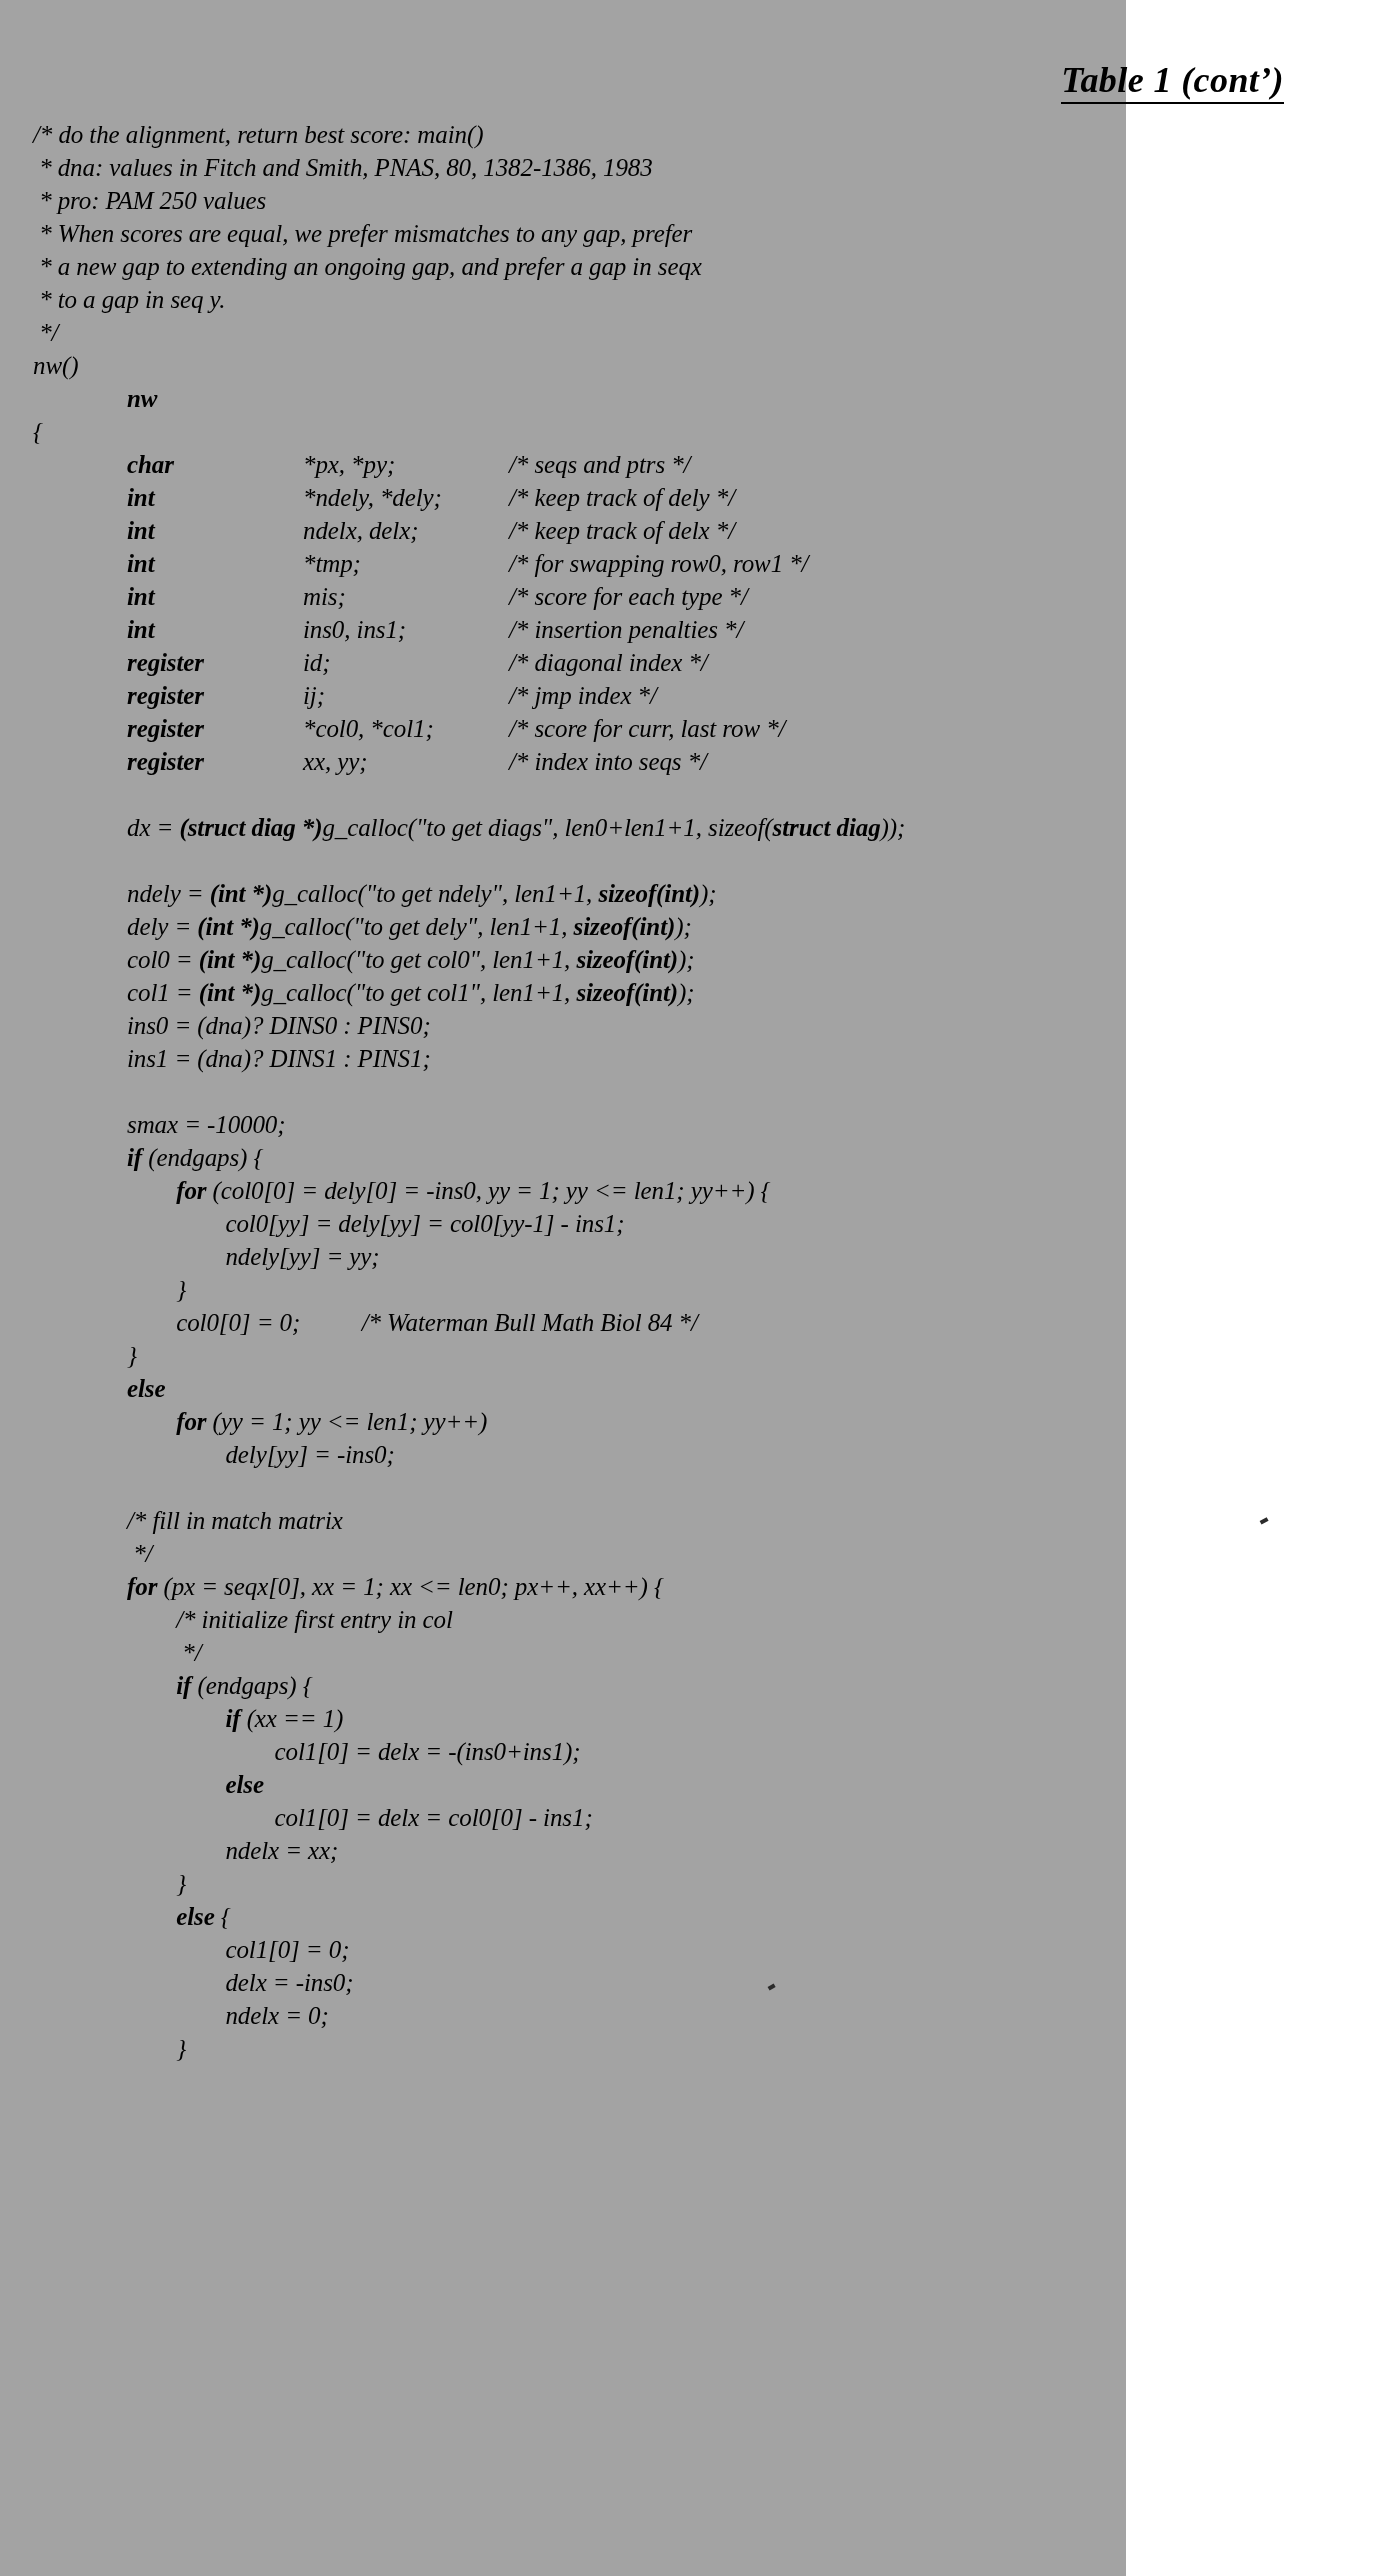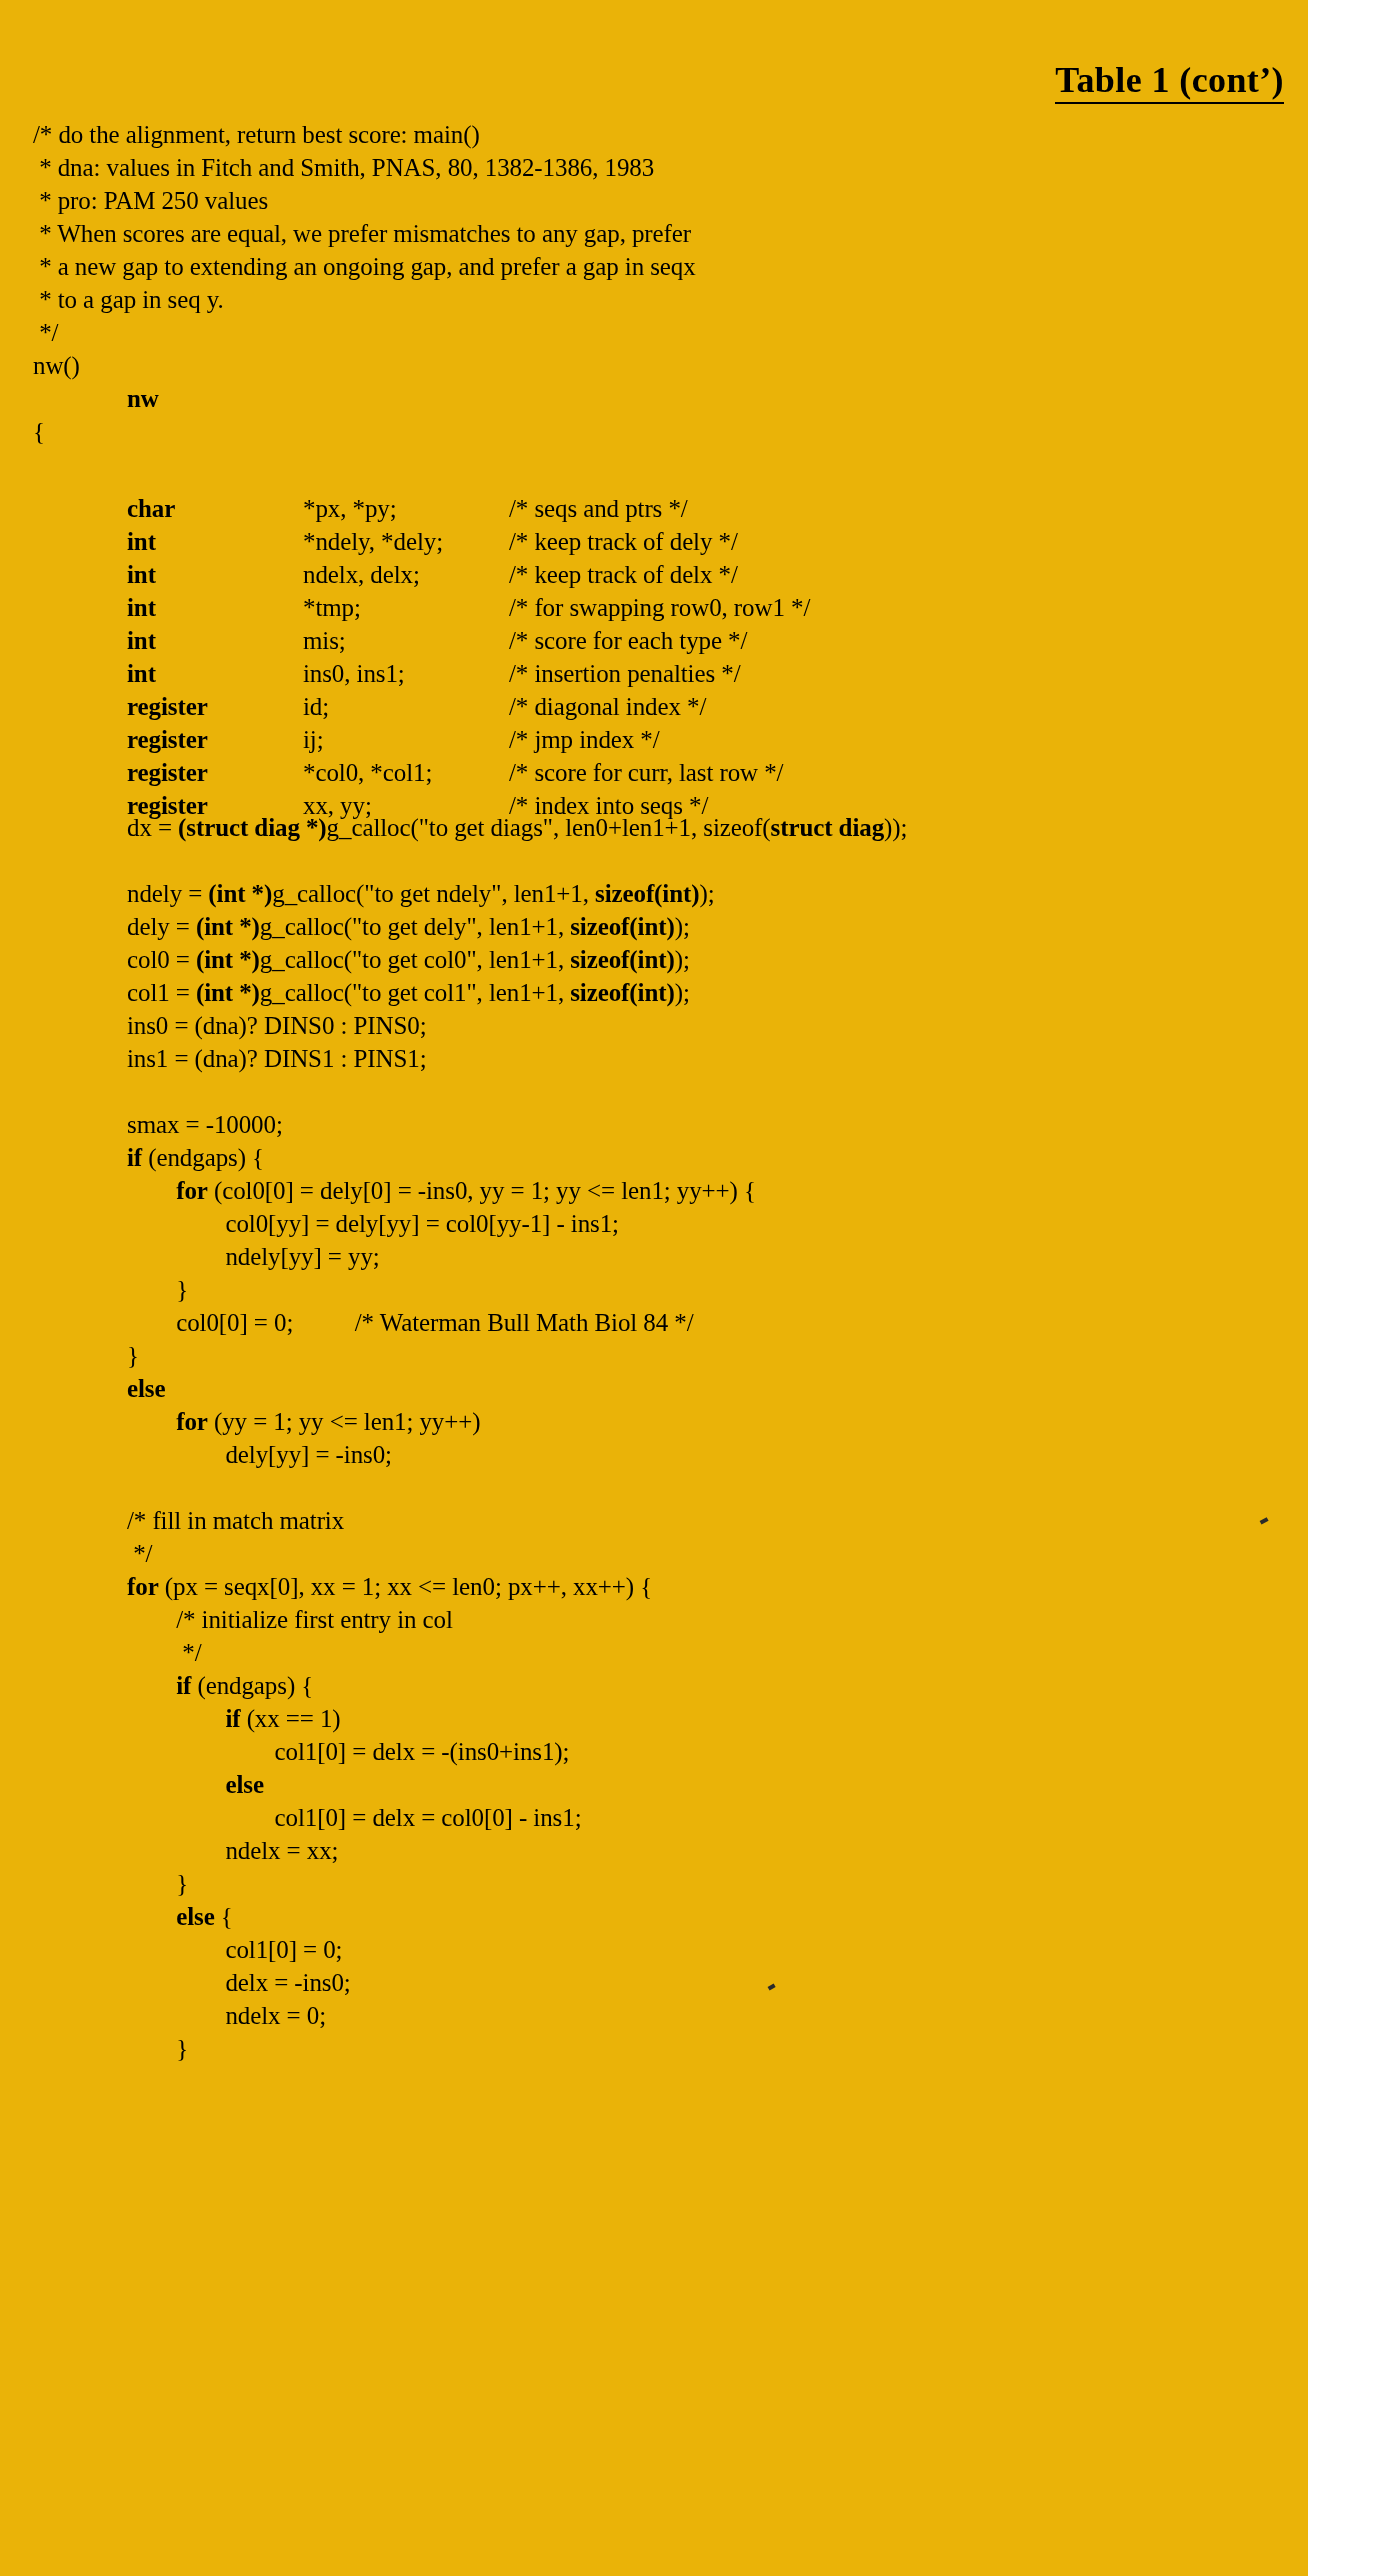--- a/index.html
+++ b/index.html
@@ -13,23 +13,24 @@
     height: 2576px;
     position: relative;
     font-family: "Liberation Serif", "DejaVu Serif", serif;
     color: #000000;
     overflow: hidden;
   }
 
   .page {
     position: absolute;
     inset: 0;
-    width: 1308px;
+    width: 1126px;
     height: 2576px;
-    background: #eab308;
+    background: #a3a3a3;
+    font-style: italic;
   }
 
   
   #doc-title {
     position: absolute;
     left: 0;
     top: 59px;
     width: 1284px;
     text-align: right;
     font-size: 36px;
@@ -69,21 +70,20 @@
     white-space: pre;
   }
   .decl .k {
     display: inline-block;
     width: 176px;
     font-weight: bold;
   }
   .decl .v {
     display: inline-block;
     width: 206px;
-    margin-top: 44px;
   }
   .decl .c {
     display: inline-block;
     text-align: center;
   }
   .ind1 { padding-left: 94px; }
 
   
   .speck {
     position: absolute;

